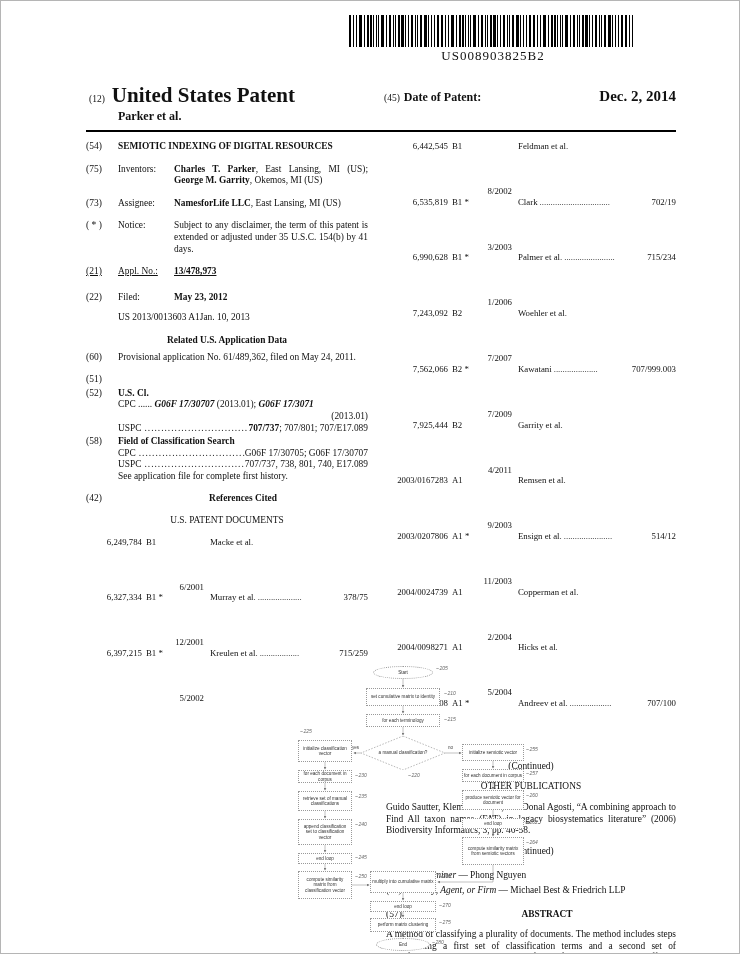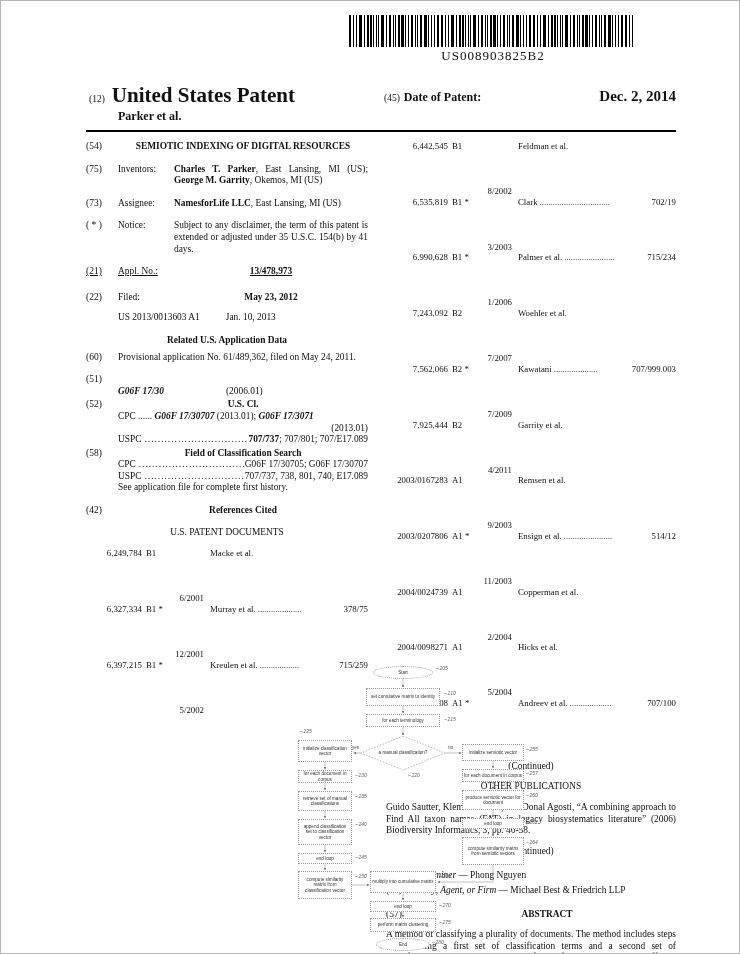--- a/index.html
+++ b/index.html
@@ -23,40 +23,40 @@
   .hr-label{font-size:12px;font-weight:bold;}
   .hr-value{font-size:15px;font-weight:bold;white-space:nowrap;}
   .h-rule{position:absolute;left:85px;top:129px;width:590px;height:2px;background:#000;}
   
   .col{position:absolute;font-size:9.4px;line-height:11.6px;}
   .col-left{left:85px;top:140px;width:282px;}
   .col-right{left:385px;top:140px;width:290px;}
   .sect{margin-bottom:11px;}
   .g2{display:grid;grid-template-columns:32px 1fr;}
   .g3{display:grid;grid-template-columns:32px 56px 1fr;}
-  .b{font-weight:bold;text-align:center;}
+  .b{font-weight:bold;}
   .bi{font-weight:bold;font-style:italic;}
   .i{font-style:italic;}
   .just{text-align:justify;}
   .center{text-align:center;}
   .right{text-align:right;}
   .indent{margin-left:32px;}
   .flexline{display:flex;align-items:baseline;margin-left:32px;}
   .ldots{flex:1 1 auto;overflow:hidden;white-space:nowrap;padding:0 3px;letter-spacing:1px;}
   .nowrap{white-space:nowrap;}
   
   .ref-row{display:grid;grid-template-columns:62px 26px 38px 1fr;line-height:10.7px;font-size:8.8px;}
   .ref-left .ref-row{grid-template-columns:56px 26px 36px 1fr;}
   .rnum{text-align:right;}
   .rkind{padding-left:4px;white-space:nowrap;}
   .rdate{text-align:right;margin-top:45px;}
   .rname{display:flex;align-items:baseline;padding-left:6px;overflow:hidden;}
   .rdots{flex:1 1 auto;overflow:hidden;white-space:nowrap;padding:0 2px;}
   .rcls{white-space:nowrap;}
-  .publine{display:flex;gap:26px;margin-left:32px;}
+  .publine{display:flex;margin-left:32px;}
   
   .flowchart{position:absolute;left:297px;top:663px;width:240px;height:290px;
              font-family:"Liberation Sans","DejaVu Sans",sans-serif;color:#444;}
   .fc-node{position:absolute;display:flex;align-items:center;justify-content:center;
            text-align:center;font-size:4.6px;line-height:5.2px;box-sizing:border-box;
            border:1px dotted #999;background:#fff;padding:1px;color:#333;}
   .fc-oval{border-radius:50%;}
   .fc-diamond{border:none;background:transparent;}
   .fc-diamond svg{position:absolute;left:0;top:0;}
   .fc-diamond .dlabel{position:relative;z-index:1;width:70%;}
@@ -303,25 +303,20 @@
     <div class="sect">
       <div class="b center" style="margin-bottom:5px;">Related U.S. Application Data</div>
       <div class="g2">
         <span class="code">(60)</span>
         <span class="just">Provisional application No. 61/489,362, filed on May 24, 2011.</span>
       </div>
     </div>
     <div class="sect" style="margin-bottom:2px;">
       <div class="g2">
         <span class="code">(51)</span>
-      </div>
-      <div style="display:grid;grid-template-columns:32px 108px 1fr;">
-        <span></span>
-        <span class="bi">G06F 17/30</span>
-        <span>(2006.01)</span>
       </div>
     </div>
     <div class="sect" style="margin-bottom:2px;">
       <div class="g2">
         <span class="code">(52)</span>
         <span class="b">U.S. Cl.</span>
       </div>
       <div class="indent">
         <span>CPC</span>&nbsp;<span>......</span>&nbsp;<span class="bi">G06F 17/30707</span><span> (2013.01); </span><span class="bi">G06F 17/3071</span>
       </div>

